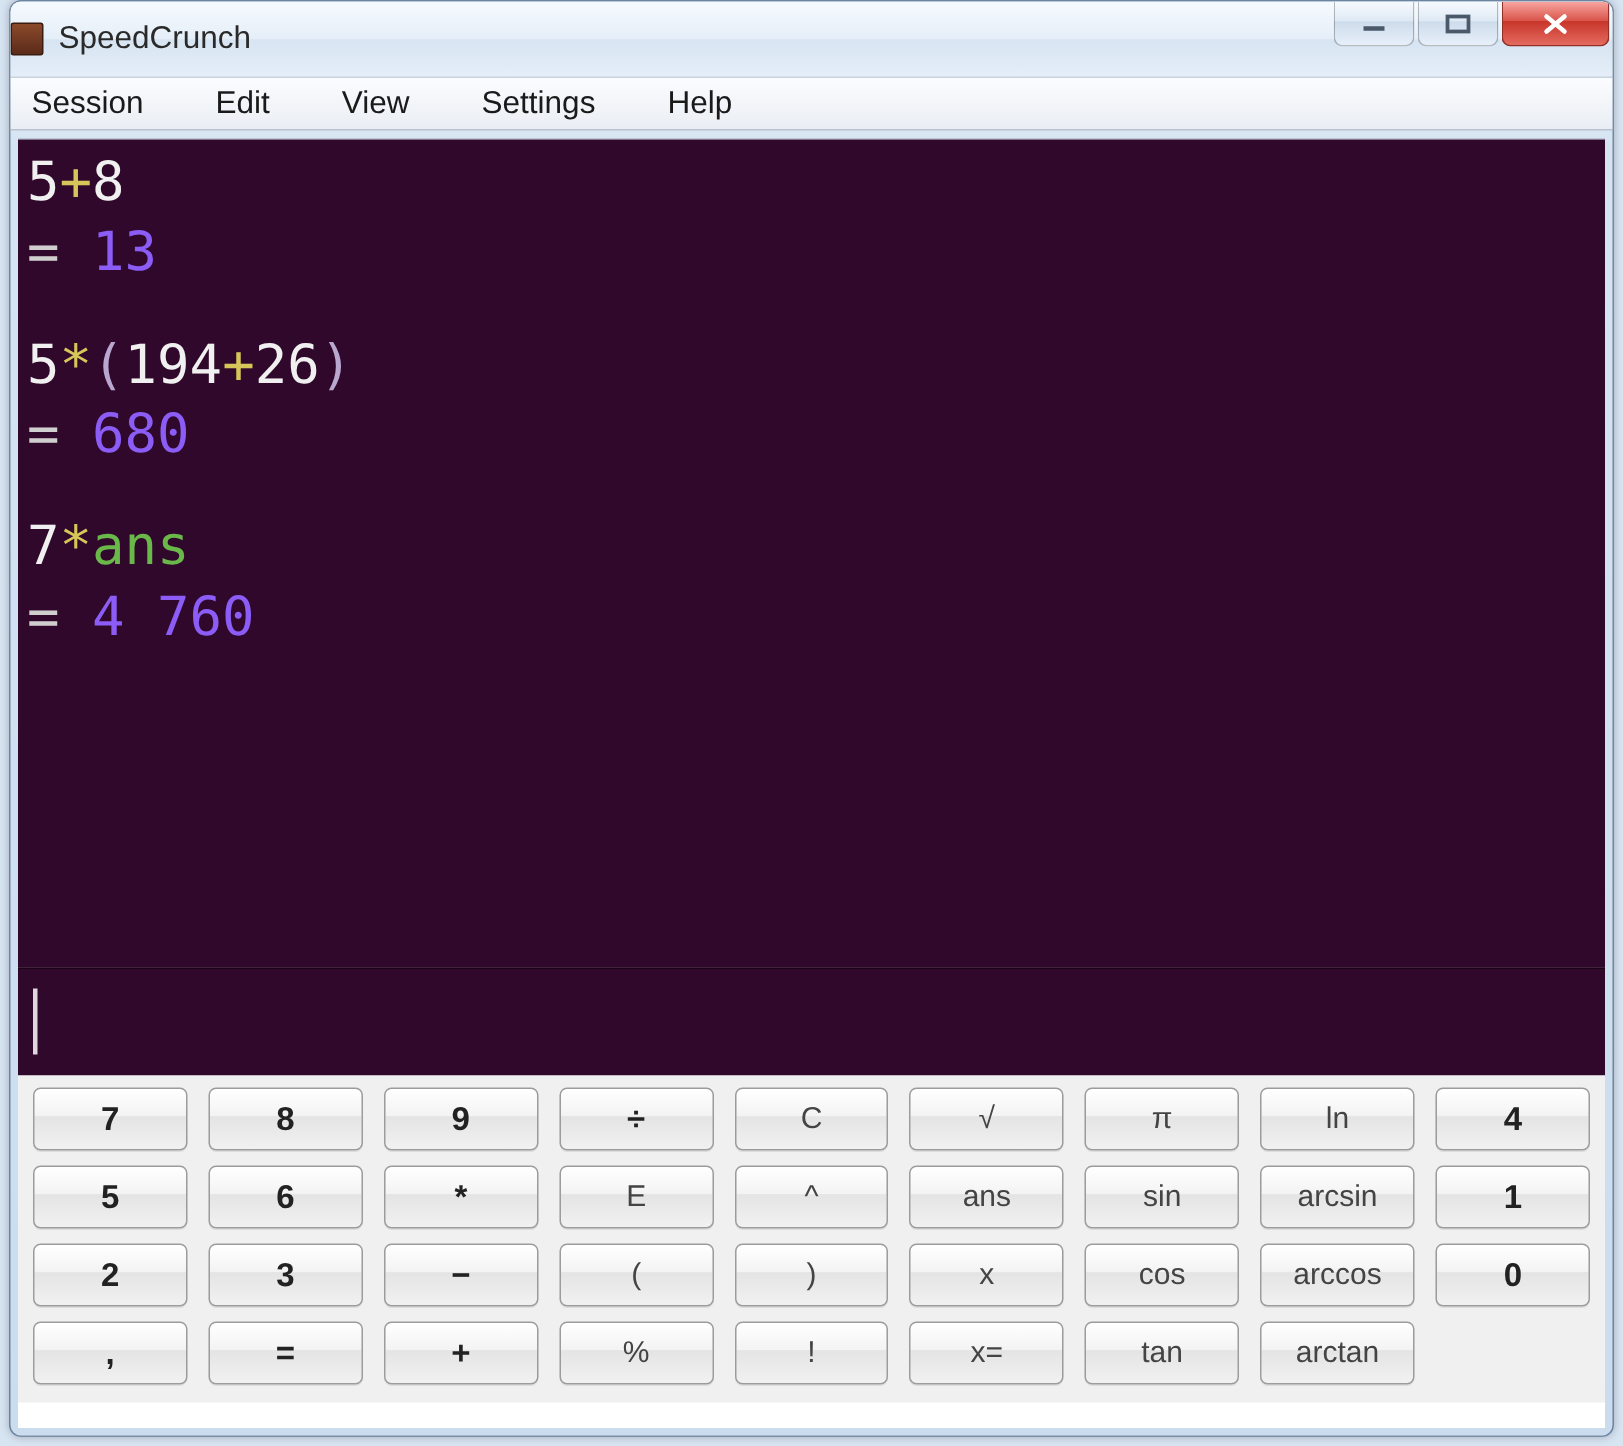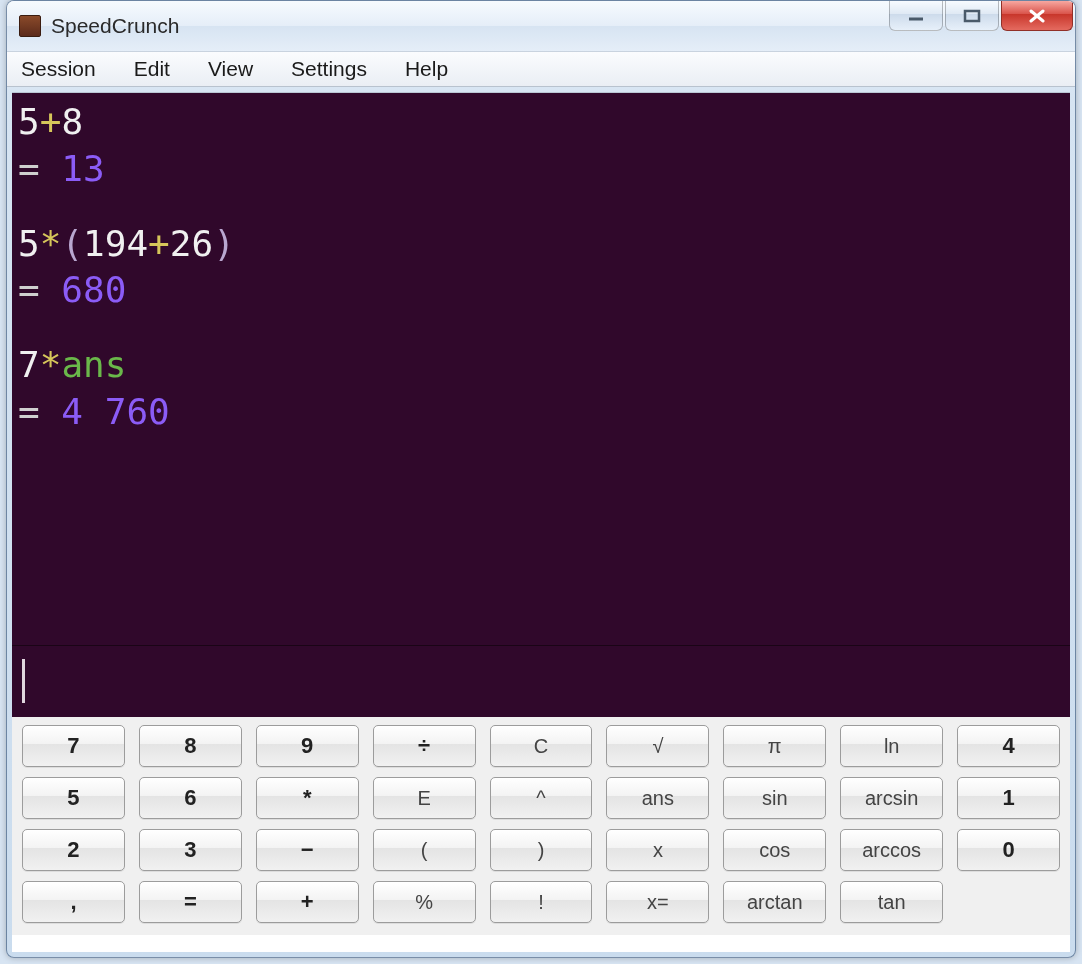--- a/index.html
+++ b/index.html
@@ -19,21 +19,20 @@
     background: linear-gradient(180deg, #eaf2fb 0%, #d6e4f2 10%, #cadcee 100%);
     display: flex; flex-direction: column;
     box-shadow: 0 0 6px rgba(0,0,0,.25);
     overflow: hidden;
   }
 
   
   .titlebar {
     height: 50px;
     display: flex; align-items: center;
-    padding-left: 12px;
     background: linear-gradient(180deg, #f6fafe 0%, #e5eef8 50%, #d7e4f2 51%, #e5eef8 100%);
   }
   .app-icon {
     width: 22px; height: 22px; margin-right: 10px;
     background: linear-gradient(180deg, #8a4a2a 0%, #5b2a1a 100%);
     border: 1px solid #3a1c10;
     border-radius: 2px;
   }
   .titlebar .title {
     font-size: 21px;
@@ -60,21 +59,21 @@
   .winbtn.close .stroke { stroke:#fff; }
 
   
   .menubar {
     height: 36px;
     background: linear-gradient(180deg, #fbfcfe 0%, #eaeef4 100%);
     border-top: 1px solid #c9d3df;
     border-bottom: 1px solid #b8c2ce;
     display: flex; align-items: center;
     padding: 0 10px;
-    gap: 30px;
+    gap: 40px;
     font-size: 21px;
     color: #1a1a1a;
   }
   .menubar .menuitem { padding: 2px 4px; cursor: default; }
 
   
   .client {
     flex: 1;
     display: flex; flex-direction: column;
     background: #fff;
@@ -236,18 +235,18 @@
         <div class="key dim">x</div>
         <div class="key dim">cos</div>
         <div class="key dim">arccos</div>
         <div class="key num">0</div>
         <div class="key num">,</div>
         <div class="key num">=</div>
         <div class="key num">+</div>
         <div class="key dim">%</div>
         <div class="key dim">!</div>
         <div class="key dim">x=</div>
+        <div class="key dim">tan</div>
         <div class="key dim">arctan</div>
-        <div class="key dim">tan</div>
       </div>
 
   </div>
 </div>
 
 </body></html>

